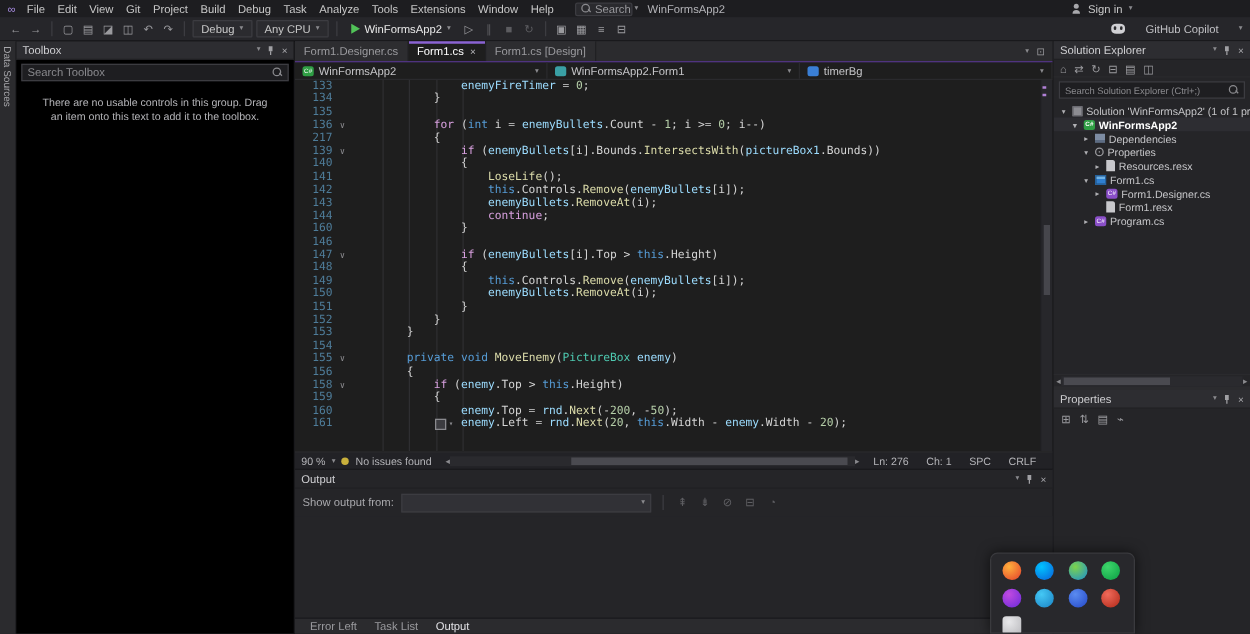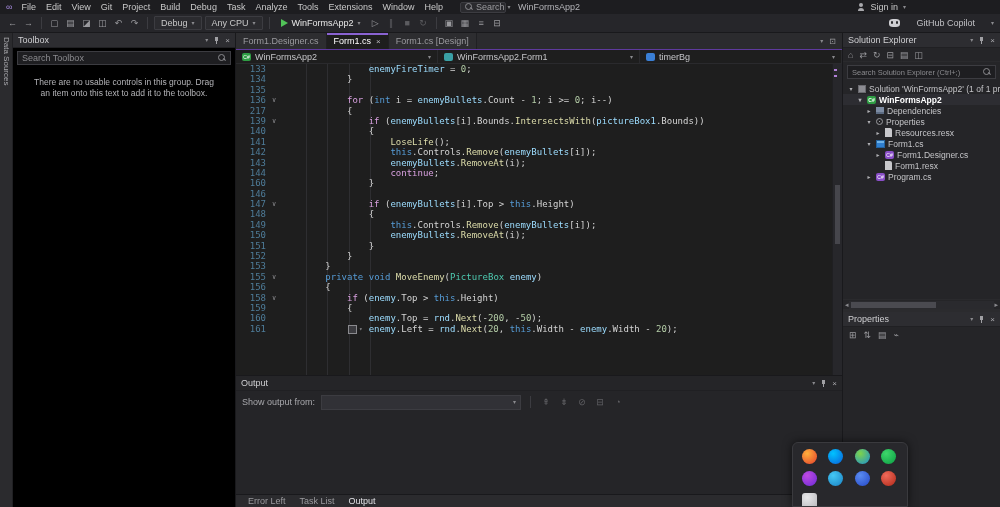--- a/index.html
+++ b/index.html
@@ -278,34 +278,54 @@
             <div class="cline"><span class="ln">144</span><span class="fold"></span><span class="ctext">                    <span class="tk-ctrl">continue</span><span class="tk-pl">;</span></span></div>
             <div class="cline"><span class="ln">160</span><span class="fold"></span><span class="ctext">                <span class="tk-pl">}</span></span></div>
             <div class="cline"><span class="ln">146</span><span class="fold"></span><span class="ctext"></span></div>
             <div class="cline"><span class="ln">147</span><span class="fold">∨</span><span class="ctext">                <span class="tk-ctrl">if</span><span class="tk-pl"> (</span><span class="tk-id">enemyBullets</span><span class="tk-pl">[i].Top &gt; </span><span class="tk-kw">this</span><span class="tk-pl">.Height)</span></span></div>
             <div class="cline"><span class="ln">148</span><span class="fold"></span><span class="ctext">                <span class="tk-pl">{</span></span></div>
             <div class="cline"><span class="ln">149</span><span class="fold"></span><span class="ctext">                    <span class="tk-kw">this</span><span class="tk-pl">.Controls.</span><span class="tk-mth">Remove</span><span class="tk-pl">(</span><span class="tk-id">enemyBullets</span><span class="tk-pl">[i]);</span></span></div>
             <div class="cline"><span class="ln">150</span><span class="fold"></span><span class="ctext">                    <span class="tk-id">enemyBullets</span><span class="tk-pl">.</span><span class="tk-mth">RemoveAt</span><span class="tk-pl">(i);</span></span></div>
             <div class="cline"><span class="ln">151</span><span class="fold"></span><span class="ctext">                <span class="tk-pl">}</span></span></div>
             <div class="cline"><span class="ln">152</span><span class="fold"></span><span class="ctext">            <span class="tk-pl">}</span></span></div>
             <div class="cline"><span class="ln">153</span><span class="fold"></span><span class="ctext">        <span class="tk-pl">}</span></span></div>
+            <div class="cline"><span class="ln">154</span><span class="fold"></span><span class="ctext"></span></div>
             <div class="cline"><span class="ln">155</span><span class="fold">∨</span><span class="ctext">        <span class="tk-kw">private</span><span class="tk-pl"> </span><span class="tk-kw">void</span><span class="tk-pl"> </span><span class="tk-mth">MoveEnemy</span><span class="tk-pl">(</span><span class="tk-type">PictureBox</span><span class="tk-pl"> </span><span class="tk-id">enemy</span><span class="tk-pl">)</span></span></div>
             <div class="cline"><span class="ln">156</span><span class="fold"></span><span class="ctext">        <span class="tk-pl">{</span></span></div>
             <div class="cline"><span class="ln">158</span><span class="fold">∨</span><span class="ctext">            <span class="tk-ctrl">if</span><span class="tk-pl"> (</span><span class="tk-id">enemy</span><span class="tk-pl">.Top &gt; </span><span class="tk-kw">this</span><span class="tk-pl">.Height)</span></span></div>
             <div class="cline"><span class="ln">159</span><span class="fold"></span><span class="ctext">            <span class="tk-pl">{</span></span></div>
             <div class="cline"><span class="ln">160</span><span class="fold"></span><span class="ctext">                <span class="tk-id">enemy</span><span class="tk-pl">.Top = </span><span class="tk-id">rnd</span><span class="tk-pl">.</span><span class="tk-mth">Next</span><span class="tk-pl">(-</span><span class="tk-num">200</span><span class="tk-pl">, -</span><span class="tk-num">50</span><span class="tk-pl">);</span></span></div>
             <div class="cline"><span class="ln">161</span><span class="fold"></span><span class="ctext">                <span class="tk-id">enemy</span><span class="tk-pl">.Left = </span><span class="tk-id">rnd</span><span class="tk-pl">.</span><span class="tk-mth">Next</span><span class="tk-pl">(</span><span class="tk-num">20</span><span class="tk-pl">, </span><span class="tk-kw">this</span><span class="tk-pl">.Width - </span><span class="tk-id">enemy</span><span class="tk-pl">.Width - </span><span class="tk-num">20</span><span class="tk-pl">);</span></span><span class="qa"><span class="dd-caret">▾</span></span></div>
           </div>
         <div class="vscroll">
           <span class="smark" style="top:5px"></span>
           <span class="smark" style="top:11px"></span>
           <div class="vthumb"></div>
         </div>
       </div>
 
+      <div class="e-status">
+        <span>90 %</span>
+        <span class="dd-caret">▾</span>
+        <span class="health-dot"></span>
+        <span>No issues found</span>
+        <div class="hscroll">
+          <span style="font-size:7px">◂</span>
+          <div class="htrack">
+              <div class="hthumb"></div>
+            </div>
+          <span style="font-size:7px">▸</span>
+        </div>
+        <div class="stat-right">
+          <span>Ln: 276</span>
+          <span>Ch: 1</span>
+          <span>SPC</span>
+          <span>CRLF</span>
+        </div>
+      </div>
 
       <div class="output">
         <div class="panel-header" style="background:#252528">
           <span>Output</span>
           <span class="ph-icons">
             <span class="dd-caret">▾</span>
             <span class="pin"></span>
             <span class="close-x">×</span>
           </span>
         </div>

